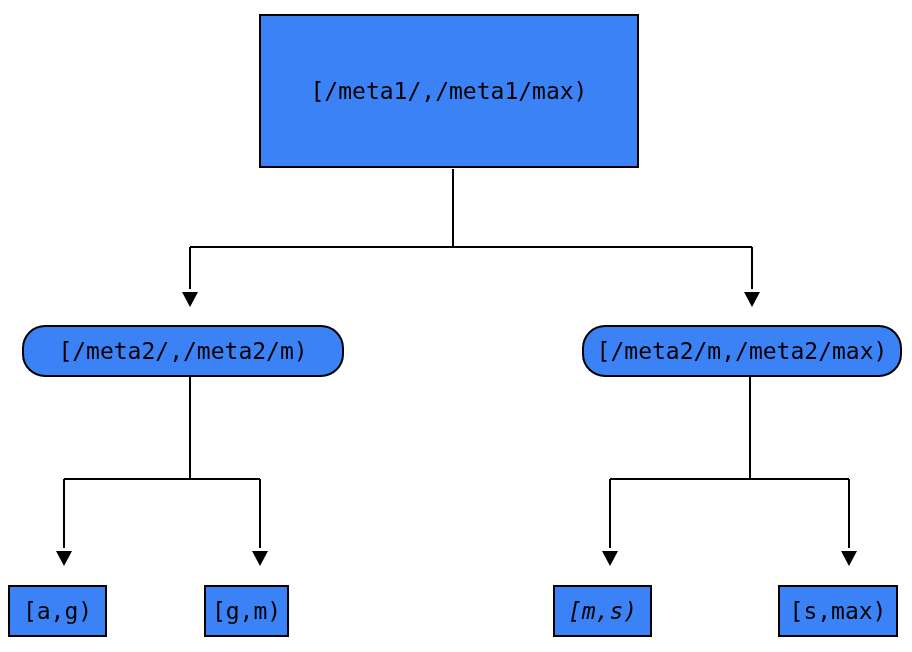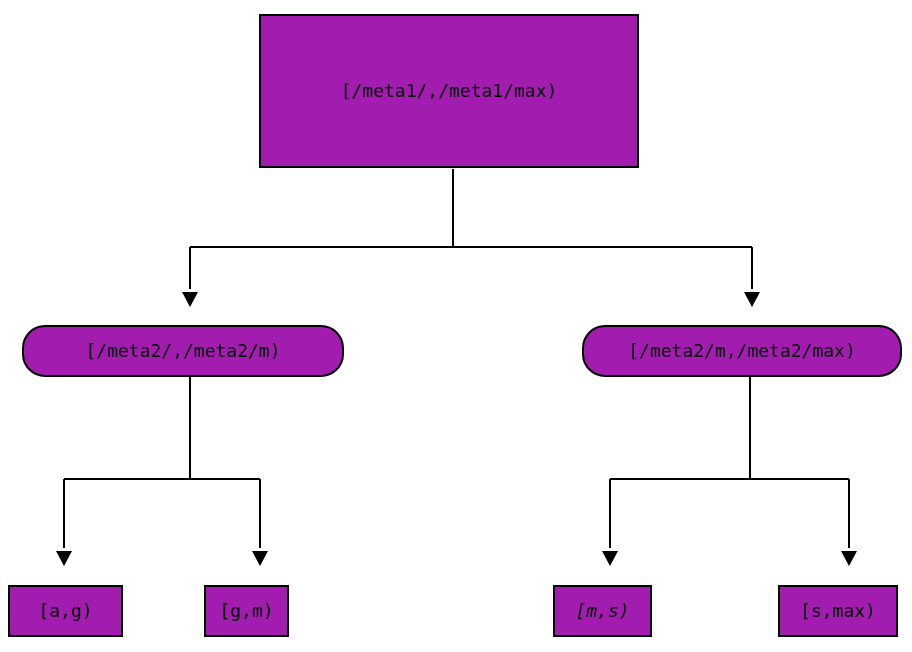--- a/index.html
+++ b/index.html
@@ -20,33 +20,33 @@
     left: 0;
     top: 0;
     width: 912px;
     height: 652px;
     display: block;
   }
   .node {
     position: absolute;
     box-sizing: border-box;
     border: 2px solid #000000;
-    background: #a21caf;
+    background: #3b82f6;
     color: #000000;
     display: flex;
     align-items: center;
     justify-content: center;
-    font-size: 18px;
+    font-size: 23px;
     line-height: 1;
     white-space: nowrap;
   }
   .node-root      { left: 259px; top: 14px;  width: 380px; height: 154px; }
   .node-left-mid  { left: 22px;  top: 325px; width: 322px; height: 52px; border-radius: 23px; }
   .node-right-mid { left: 582px; top: 325px; width: 320px; height: 52px; border-radius: 23px; }
-  .node-leaf-ag   { left: 8px;   top: 585px; width: 115px;  height: 52px; text-align: right; }
+  .node-leaf-ag   { left: 8px;   top: 585px; width: 99px;  height: 52px; text-align: right; }
   .node-leaf-gm   { left: 204px; top: 585px; width: 85px;  height: 52px; }
   .node-leaf-ms   { left: 553px; top: 585px; width: 99px;  height: 52px; font-style: italic; }
   .node-leaf-smax { left: 778px; top: 585px; width: 120px; height: 52px; }
   .edge-line {
     fill: none;
     stroke: #000000;
     stroke-width: 2;
   }
   .arrowhead {
     fill: #000000;

